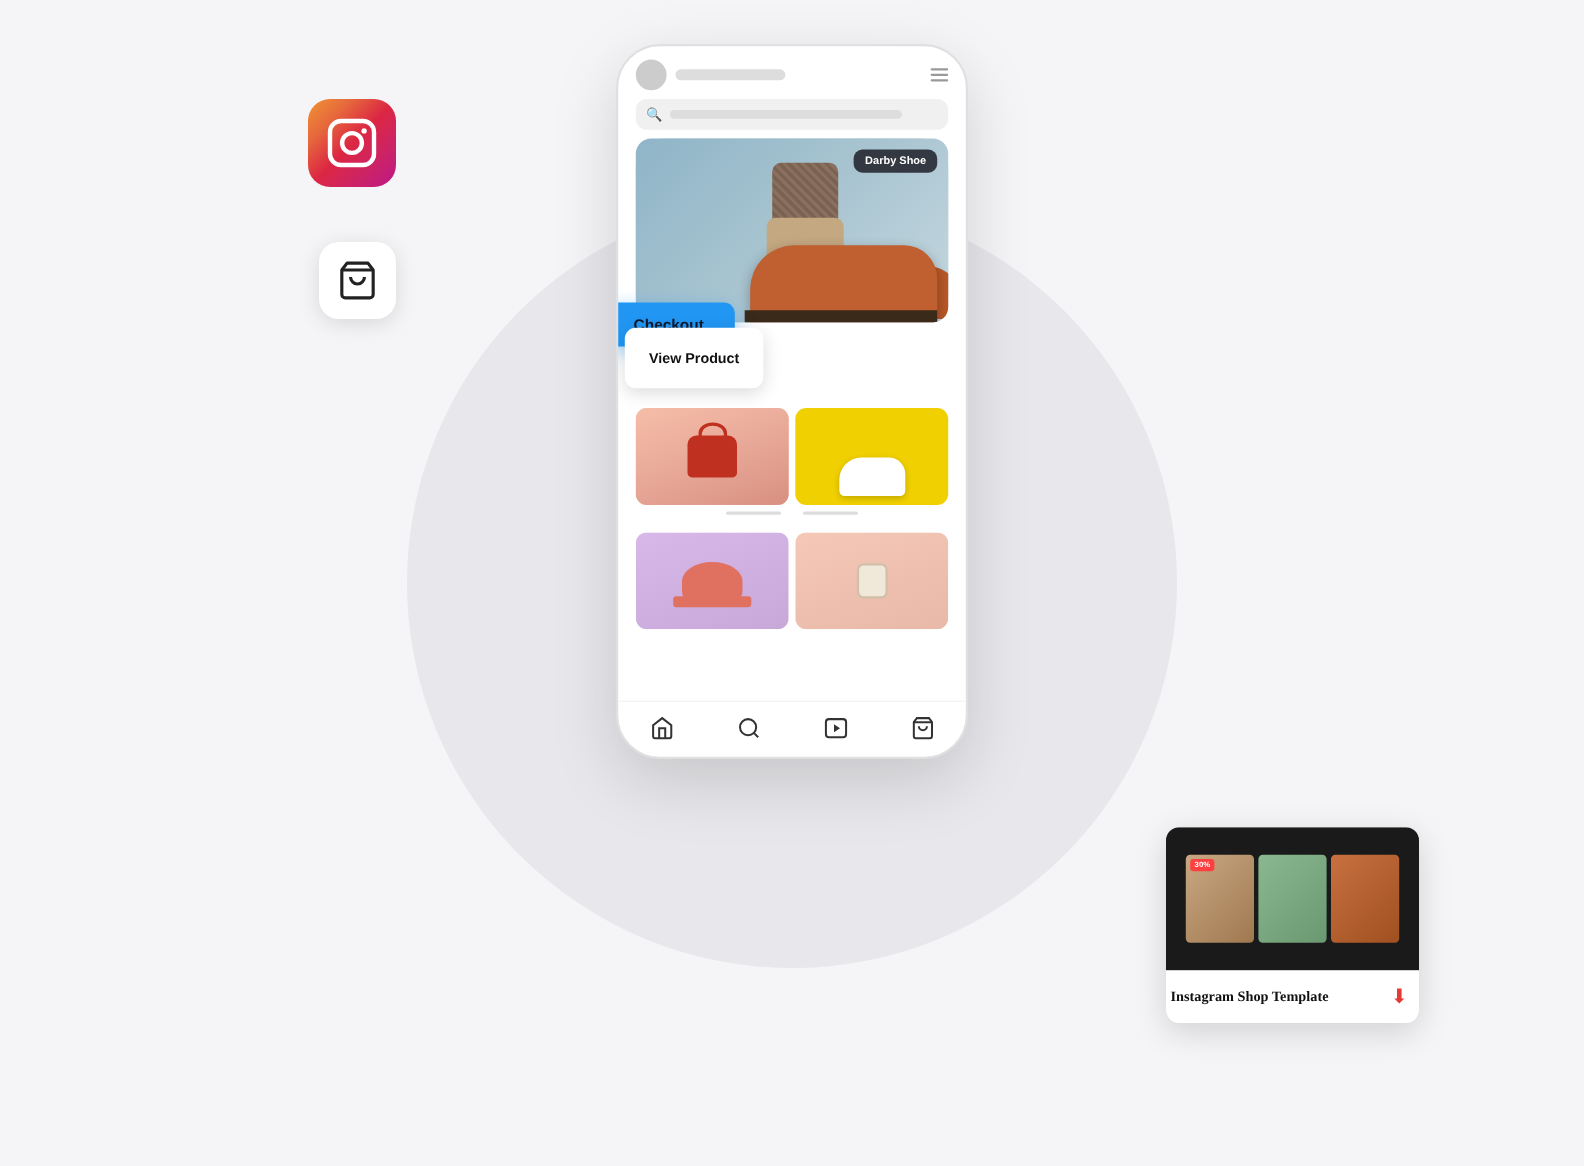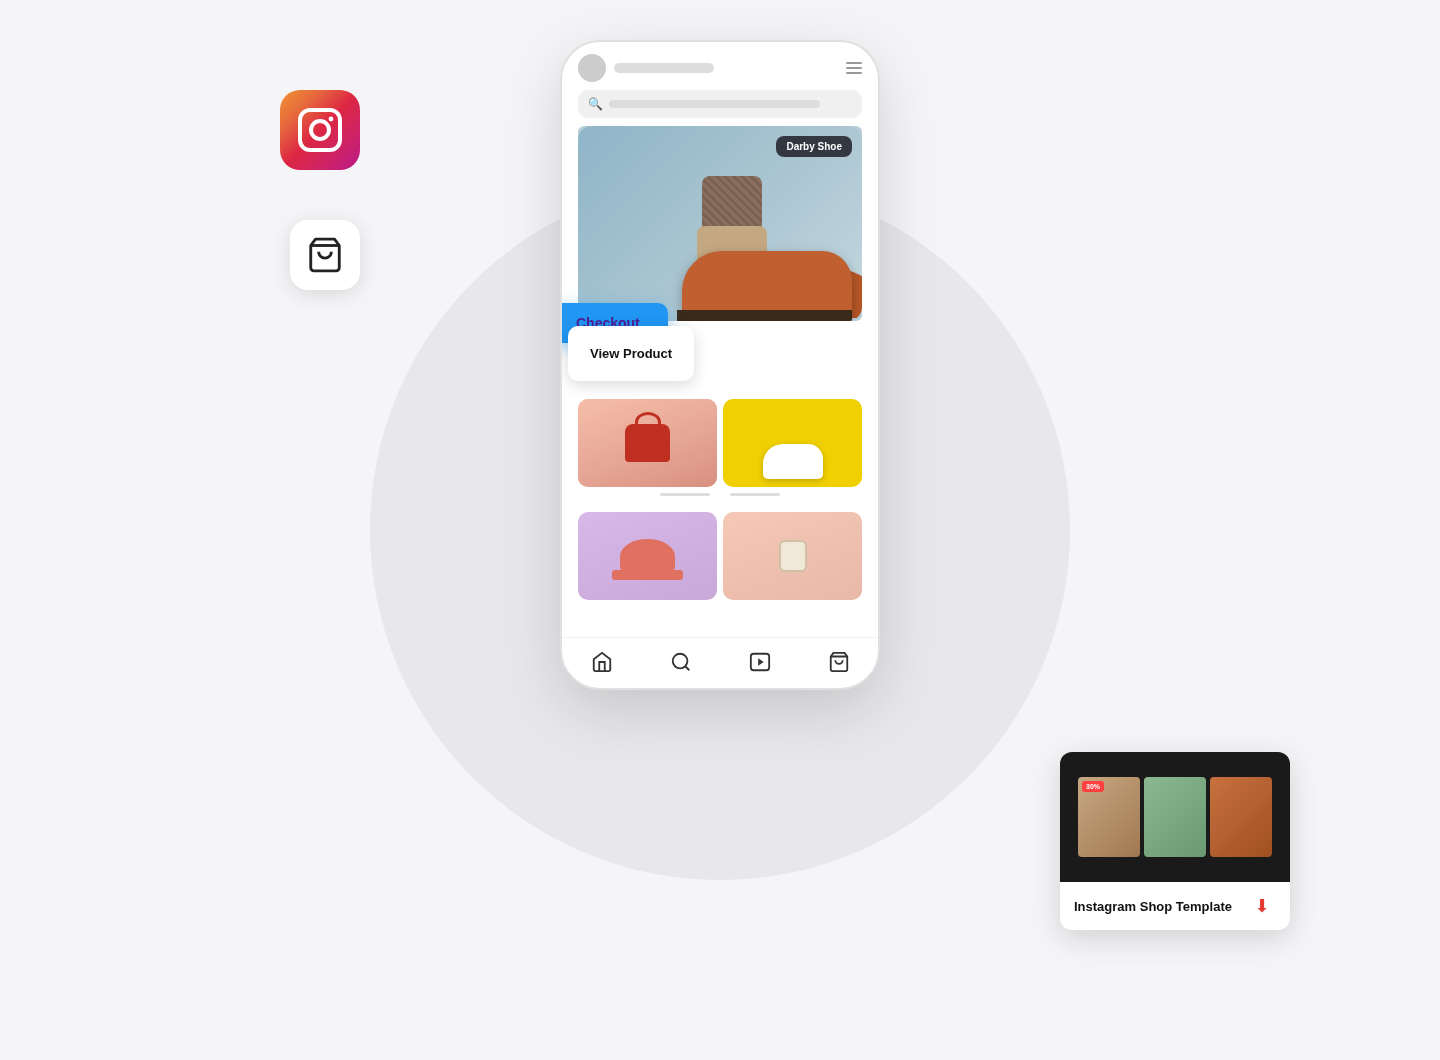--- a/index.html
+++ b/index.html
@@ -149,23 +149,23 @@
     .phone-search-bar {
       width: 80%;
       height: 8px;
       background: #ddd;
       border-radius: 4px;
     }
 
     
     .phone-hero {
       margin: 0 16px;
-      height: 195px;
+      height: 167px;
       background: #b8cdd8;
-      border-radius: 6px;
+      border-radius: 26px;
       overflow: visible;
       position: relative;
       flex-shrink: 0;
     }
     .phone-hero-bg {
       width: 100%;
       height: 100%;
       border-radius: 14px;
       background: linear-gradient(135deg, #8fb5c8 0%, #a8c4d0 50%, #c5d8e0 100%);
       overflow: hidden;
@@ -251,21 +251,21 @@
       border-radius: 8px;
       white-space: nowrap;
     }
 
     
     .checkout-btn {
       position: absolute;
       bottom: -22px;
       left: -30px;
       background: #2196f3;
-      color: #4c1d95;
+      color: #0f172a;
       font-weight: 700;
       font-size: 14px;
       padding: 12px 28px;
       border-radius: 10px;
       box-shadow: 0 4px 16px rgba(33,150,243,0.4);
       z-index: 20;
       white-space: nowrap;
     }
 
     
@@ -388,21 +388,22 @@
     }
     .tmc-3 {
       width: 62px;
       height: 80px;
       background: linear-gradient(135deg, #c87040, #a05020);
     }
     .template-card-footer {
       display: flex;
       align-items: center;
       justify-content: space-between;
-      padding: 10px 14px;
+      padding: 10px 4px;
+      font-family: Liberation Serif, serif;
     }
     .template-card-title {
       font-size: 13px;
       font-weight: 600;
       color: #111;
     }
     .download-btn {
       width: 28px;
       height: 28px;
       display: flex;

